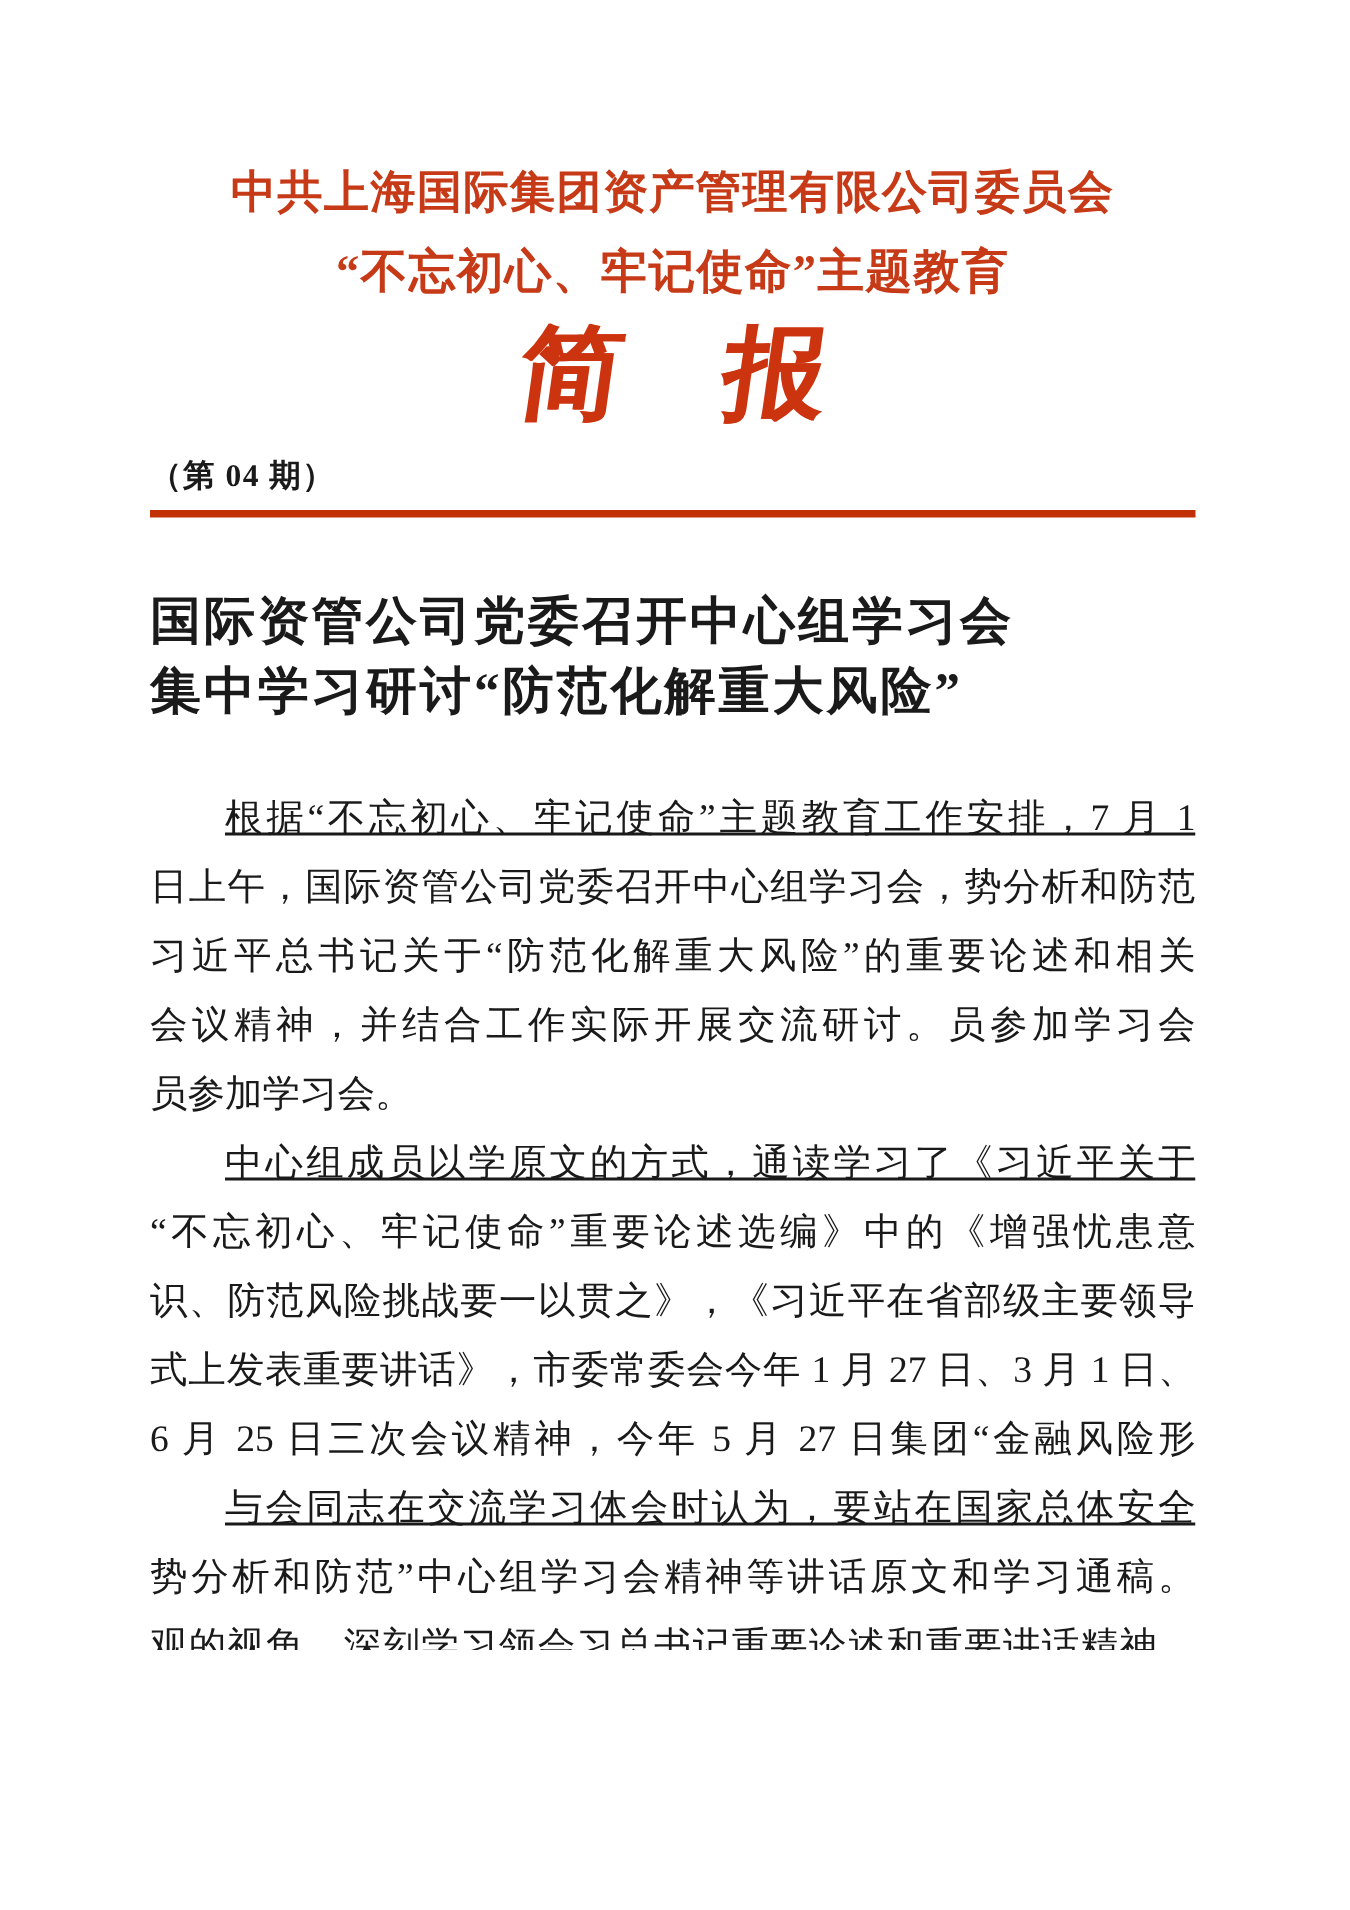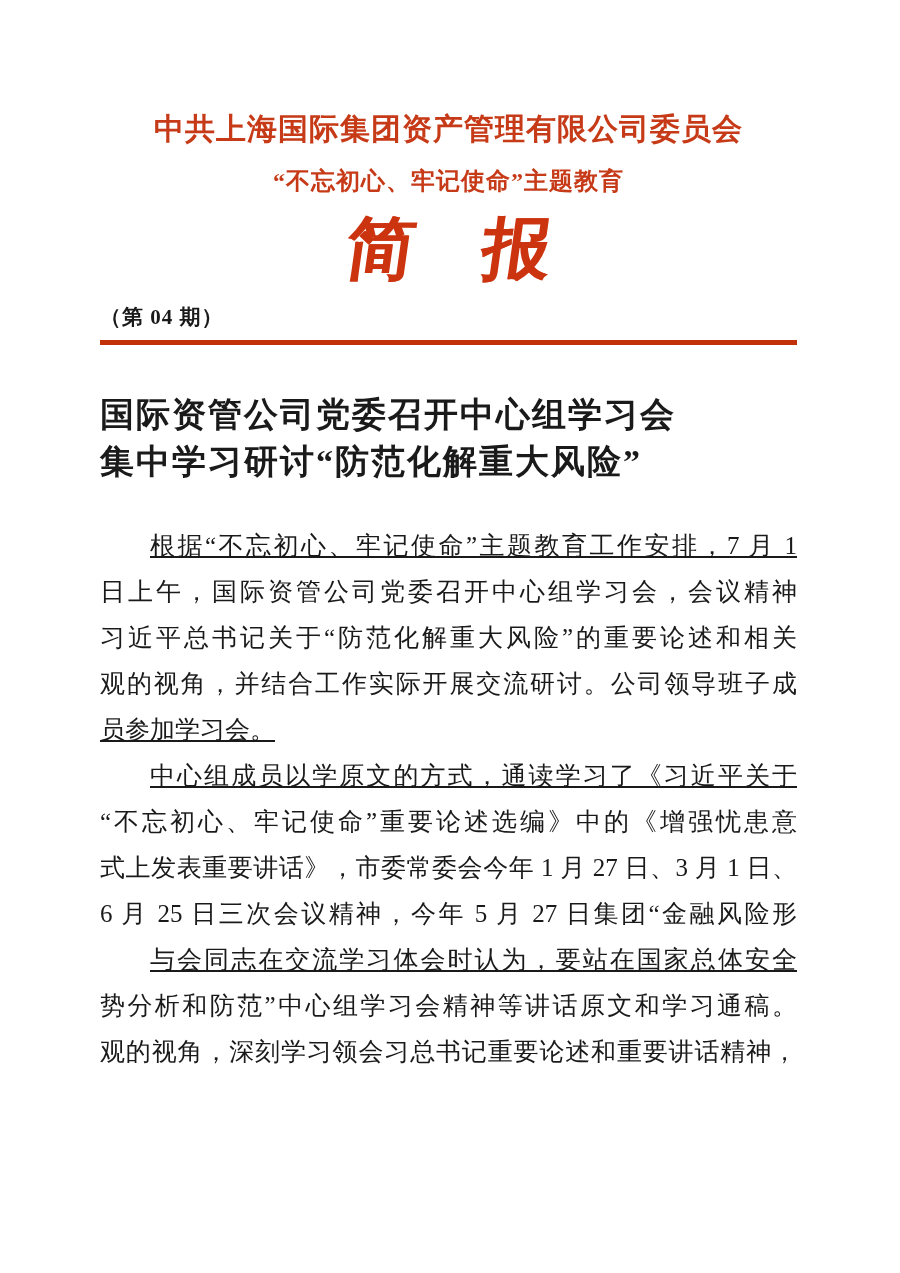--- a/index.html
+++ b/index.html
@@ -26,21 +26,21 @@
     color: var(--accent_red, #c63a17);
     font-size: 30px;
     font-weight: bold;
     line-height: 38px;
     text-align: center;
     letter-spacing: 1px;
   }
 
   .theme-line {
     color: var(--accent_red, #c63a17);
-    font-size: 24px;
+    font-size: 31px;
     font-weight: bold;
     line-height: 38px;
     text-align: center;
     letter-spacing: 1px;
     margin-top: 14px;
   }
 
   .masthead {
     color: var(--masthead_red, #cc3410);
     font-size: 68px;
@@ -86,21 +86,21 @@
   }
 
   .line {
     line-height: 46px;
     height: 46px;
     text-align: justify;
     text-align-last: justify;
     white-space: nowrap;
     overflow: hidden;
   }
-  .line.plain { text-align-last: left; text-decoration: underline; }
+  .line.plain { text-align-last: left; }
   .line.indent { text-indent: 2em; text-decoration: underline; }
 </style>
 </head>
 <body>
 
 <div class="page">
 
   <div class="org-line">中共上海国际集团资产管理有限公司委员会</div>
 
   <div class="theme-line">“不忘初心、牢记使命”主题教育</div>
@@ -112,27 +112,28 @@
   <div class="rule"></div>
 
   <div class="article-title">
     <div>国际资管公司党委召开中心组学习会</div>
     <div>集中学习研讨“防范化解重大风险”</div>
   </div>
 
   <div class="body-text">
 
     <div class="line fill indent">根据“不忘初心、牢记使命”主题教育工作安排，7 月 1</div>
-    <div class="line fill">日上午，国际资管公司党委召开中心组学习会，会议精神</div>
+    <div class="line fill">日上午，国际资管公司党委召开中心组学习会，势分析和防范</div>
     <div class="line fill">习近平总书记关于“防范化解重大风险”的重要论述和相关</div>
-    <div class="line fill">观的视角，并结合工作实际开展交流研讨。公司领导班子成</div>
+    <div class="line fill">会议精神，并结合工作实际开展交流研讨。员参加学习会</div>
     <div class="line plain">员参加学习会。</div>
 
     <div class="line fill indent">中心组成员以学原文的方式，通读学习了《习近平关于</div>
     <div class="line fill">“不忘初心、牢记使命”重要论述选编》中的《增强忧患意</div>
+    <div class="line fill">识、防范风险挑战要一以贯之》，《习近平在省部级主要领导</div>
     <div class="line fill">式上发表重要讲话》，市委常委会今年 1 月 27 日、3 月 1 日、</div>
     <div class="line fill">6 月 25 日三次会议精神，今年 5 月 27 日集团“金融风险形</div>
     <div class="line fill indent">与会同志在交流学习体会时认为，要站在国家总体安全</div>
 
     <div class="line fill">势分析和防范”中心组学习会精神等讲话原文和学习通稿。</div>
     <div class="line fill">观的视角，深刻学习领会习总书记重要论述和重要讲话精神，</div>
   </div>
 
 </div>
 

